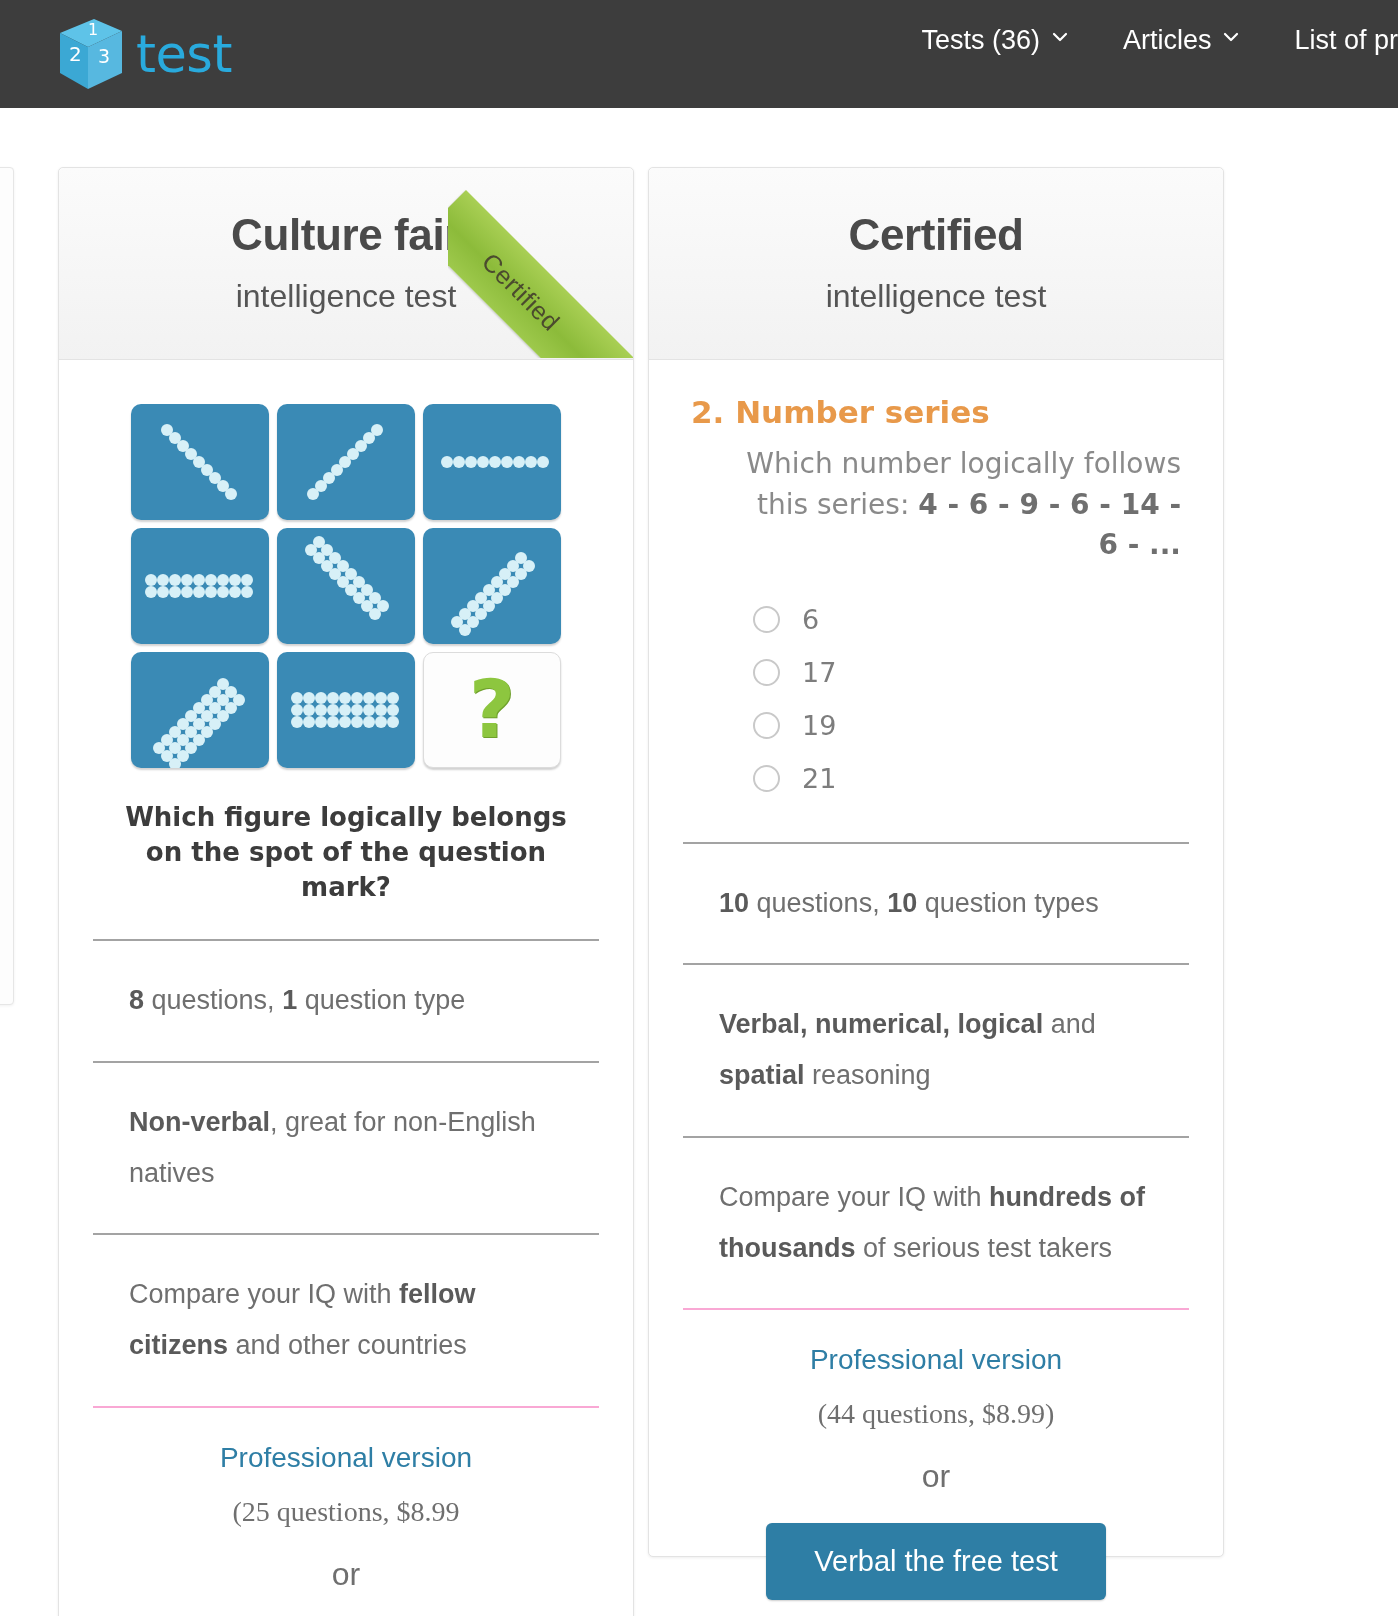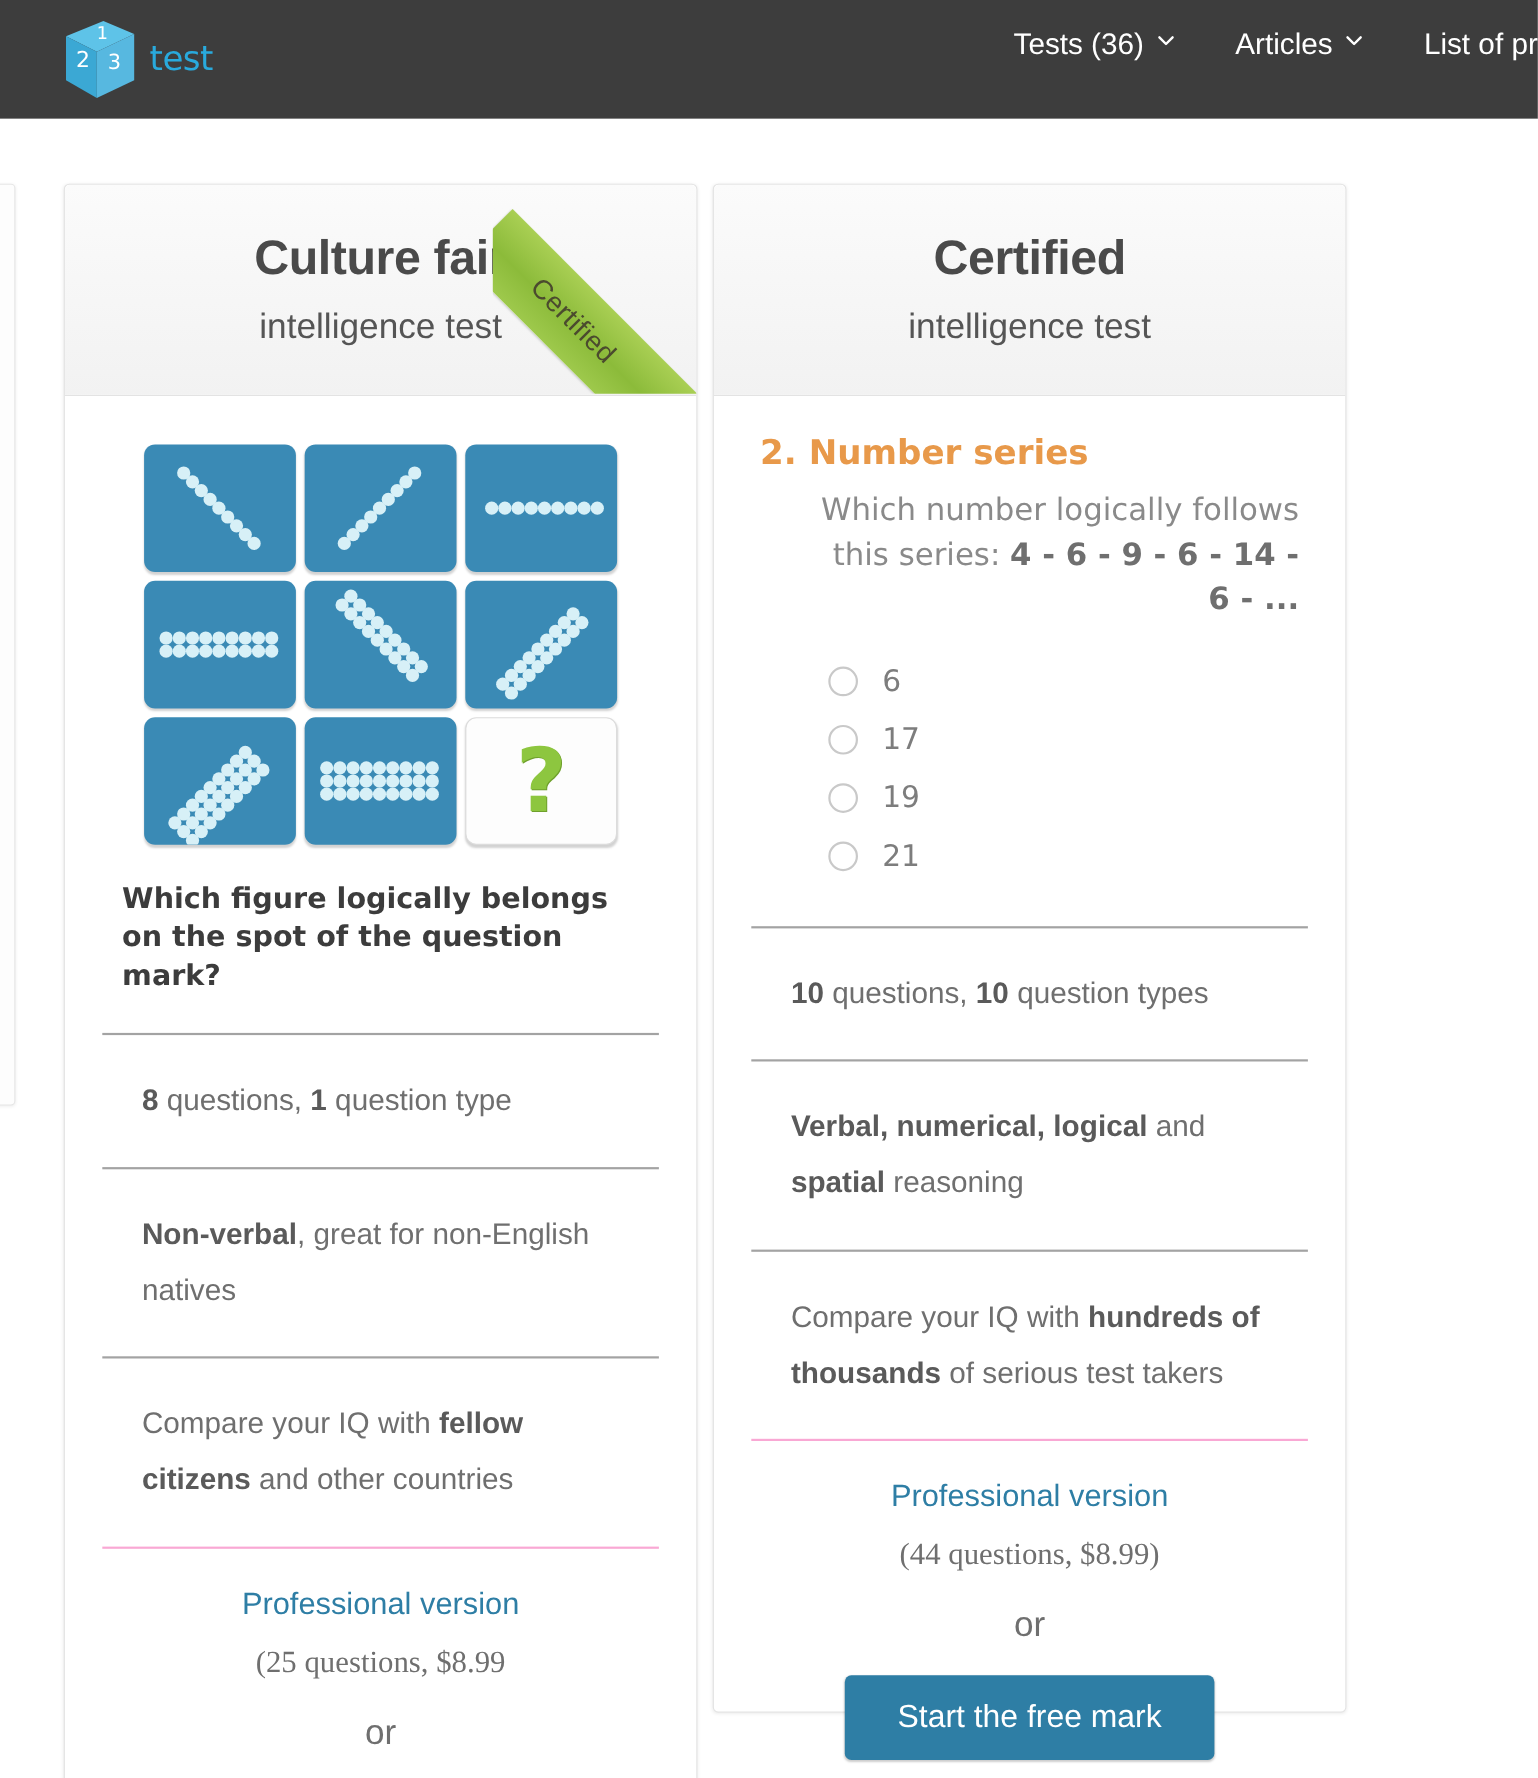--- a/index.html
+++ b/index.html
@@ -14,21 +14,21 @@
   .site-header{
     position:absolute; top:0; left:0; width:1398px; height:108px;
     background:#3d3d3d;
     display:flex; align-items:center;
   }
   .logo-wrap{ display:flex; align-items:center; margin-left:54px; }
   .logo-cube{ position:relative; width:74px; height:78px; }
   .logo-cube svg{ display:block; }
   .logo-word{
     font-family:"DejaVu Sans", sans-serif;
-    font-size:31px; color:#29aadd; margin-left:8px;
+    font-size:51px; color:#29aadd; margin-left:8px;
     letter-spacing:-0.5px; font-weight:400;
   }
   .nav{
     position:absolute; right:0; top:0; height:80px;
     display:flex; align-items:center; white-space:nowrap;
   }
   .nav-item{
     color:#ffffff; font-size:27px; font-weight:400;
     margin-right:54px; display:flex; align-items:center; gap:11px;
     cursor:pointer;
@@ -111,21 +111,21 @@
   .pcell.answer{ background:#fdfdfd; border:1px solid #dcdcdc;
     display:flex; align-items:center; justify-content:center; }
   .qmark{
     font-family:"DejaVu Sans", sans-serif;
     font-size:80px; font-weight:bold; color:#8dc63f;
     text-shadow:1px 1px 0 #6fa02c; line-height:1;
   }
   .pcell svg{ position:absolute; inset:0; }
 
   .puzzle-q{
-    width:470px; margin:32px auto 0 auto; text-align:left;
+    width:470px; margin:32px auto 0 auto; text-align:center;
     font-family:"DejaVu Sans", sans-serif;
     font-size:26px; font-weight:bold; color:#3c3c3c; line-height:1.35;
   }
 
   
   .q-block{ padding:34px 42px 10px 42px; }
   .q-title{
     font-family:"DejaVu Sans", sans-serif;
     font-size:31px; color:#e8994a; font-weight:700; margin-bottom:14px;
   }
@@ -490,18 +490,18 @@
         <div class="feat-inner"><b>Verbal, numerical, logical</b> and <b>spatial</b> reasoning</div>
       </div>
       <div class="feat">
         <div class="feat-inner">Compare your IQ with <b>hundreds of thousands</b> of serious test takers</div>
       </div>
 
       <div class="cta">
         <a class="pro-link">Professional version</a>
         <div class="pro-price">(44 questions, $8.99)</div>
         <div class="or-word">or</div>
-        <button class="start-btn">Start the free mark</button>
+        <button class="start-btn">Verbal the free test</button>
       </div>
     </div>
   </div>
 
 </div>
 
 </body></html>

